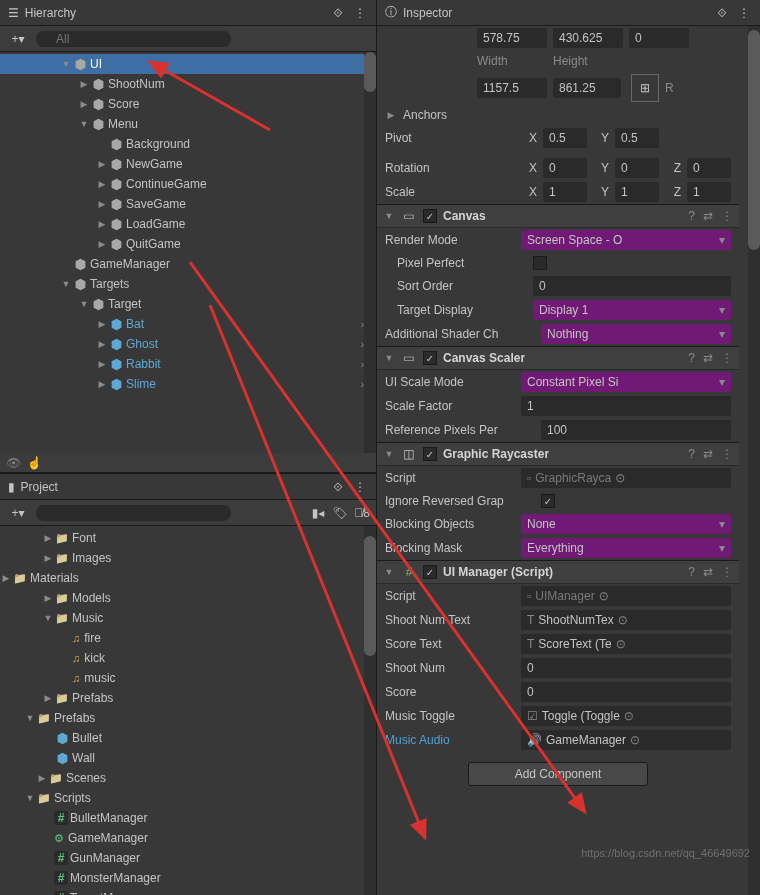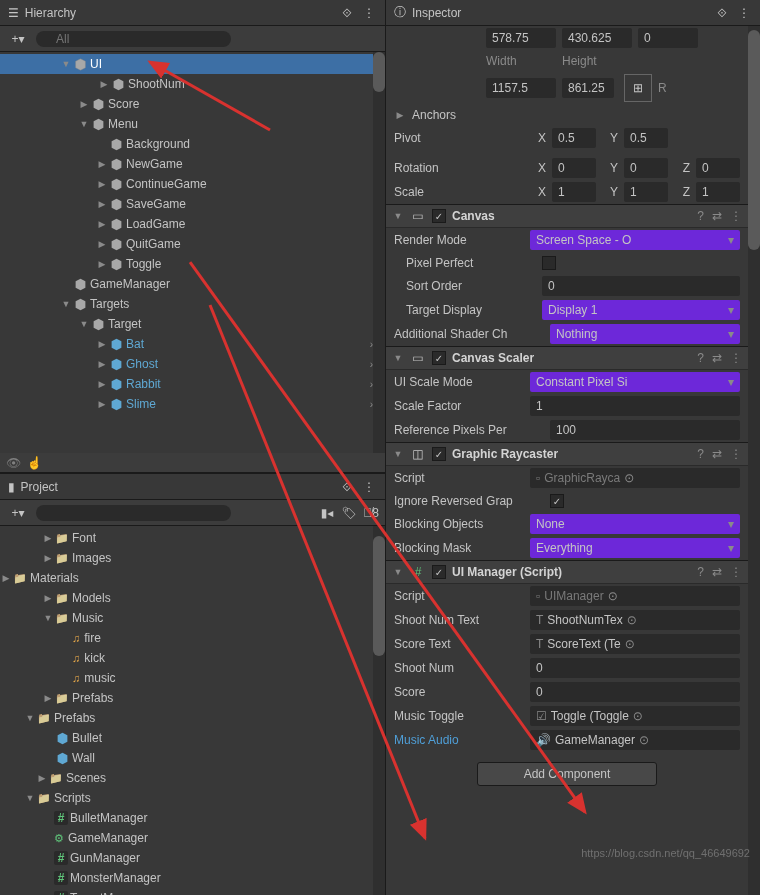--- a/index.html
+++ b/index.html
@@ -33,27 +33,27 @@
 .music-note::before { content: "♫"; color: #e8a94a; font-size: 11px; margin-right: 4px; }
 .script-icon::before { content: "#"; color: #5fc47a; background: #2a2a2a; width: 14px; height: 14px; display: inline-flex; align-items: center; justify-content: center; font-weight: bold; margin-right: 2px; border-radius: 2px; }
 .gear-script::before { content: "⚙"; color: #5fc47a; font-size: 11px; margin-right: 4px; }
 .row-tail { margin-left: auto; margin-right: 12px; color: #8a8a8a; font-size: 10px; }
 
 .hierarchy-body { flex: 1; display: flex; flex-direction: column; min-height: 0; }
 .project-section { flex: 1; display: flex; flex-direction: column; min-height: 0; border-top: 1px solid #1a1a1a; }
 .eye-bar { height: 20px; background: #3c3c3c; display: flex; align-items: center; padding: 0 6px; gap: 6px; color: #808080; border-bottom: 1px solid #1a1a1a; }
 
 
-.insp-body { flex: 1; overflow-y: auto; background: #383838; padding-right: 12px; position: relative; }
+.insp-body { flex: 1; overflow-y: auto; background: #383838; padding-right: 21px; position: relative; }
 .insp-row { display: flex; align-items: center; padding: 2px 8px; gap: 6px; min-height: 22px; }
 .insp-label { color: #c4c4c4; min-width: 130px; }
 .insp-sublabel { color: #c4c4c4; width: 16px; text-align: right; }
 .num-field { background: #2a2a2a; border: none; color: #c4c4c4; height: 20px; padding: 0 6px; width: 60px; border-radius: 2px; }
 .wide-field { flex: 1; background: #2a2a2a; border: none; color: #c4c4c4; height: 20px; padding: 0 6px; border-radius: 2px; }
-.dropdown { flex: 1; background: #6d28d9; border: none; color: #c4c4c4; height: 20px; padding: 0 6px; border-radius: 2px; display: flex; align-items: center; justify-content: space-between; cursor: pointer; }
+.dropdown { flex: 1; background: #701a75; border: none; color: #c4c4c4; height: 20px; padding: 0 6px; border-radius: 2px; display: flex; align-items: center; justify-content: space-between; cursor: pointer; }
 .dropdown::after { content: "▾"; color: #8a8a8a; margin-left: 4px; }
 .obj-field { flex: 1; background: #2a2a2a; border: none; color: #c4c4c4; height: 20px; padding: 0 6px; border-radius: 2px; display: flex; align-items: center; gap: 4px; }
 .obj-field .target::after { content: "⊙"; margin-left: auto; color: #8a8a8a; }
 .checkbox { width: 14px; height: 14px; background: #2a2a2a; border: 1px solid #1a1a1a; cursor: pointer; display: inline-flex; align-items: center; justify-content: center; }
 .checkbox.checked::before { content: "✓"; color: #c4c4c4; font-size: 10px; }
 
 .comp-header { background: #3f3f3f; border-top: 1px solid #1a1a1a; border-bottom: 1px solid #2a2a2a; display: flex; align-items: center; padding: 2px 6px; gap: 6px; height: 24px; }
 .comp-title { font-weight: bold; color: #d4d4d4; flex: 1; }
 .comp-icons { display: flex; gap: 8px; color: #8a8a8a; }
 .comp-icons span { cursor: pointer; }
@@ -91,21 +91,21 @@
       <div class="tree" style="position:relative;">
         <div class="tree-row selected" style="padding-left:60px">
             <span class="arrow open"></span>
             <span class="cube-icon">
               <svg viewBox="0 0 16 16">
                 <path fill="#a8a8a8" d="M8 1l6 3v8l-6 3-6-3V4z" stroke="#888" stroke-width="0.5"></path>
               </svg>
             </span>
             <span>UI</span>
           </div>
-        <div class="tree-row" style="padding-left:98px">
+        <div class="tree-row" style="padding-left:78px">
             <span class="arrow closed"></span>
             <span class="cube-icon">
               <svg viewBox="0 0 16 16">
                 <path fill="#a8a8a8" d="M8 1l6 3v8l-6 3-6-3V4z"></path>
               </svg>
             </span>
             <span>ShootNum</span>
           </div>
         <div class="tree-row" style="padding-left:78px">
             <span class="arrow closed"></span>
@@ -171,29 +171,20 @@
             <span>LoadGame</span>
           </div>
         <div class="tree-row" style="padding-left:96px">
             <span class="arrow closed"></span>
             <span class="cube-icon">
               <svg viewBox="0 0 16 16">
                 <path fill="#a8a8a8" d="M8 1l6 3v8l-6 3-6-3V4z"></path>
               </svg>
             </span>
             <span>QuitGame</span>
-          </div>
-        <div class="tree-row" style="padding-left:96px">
-            <span class="arrow closed"></span>
-            <span class="cube-icon">
-              <svg viewBox="0 0 16 16">
-                <path fill="#a8a8a8" d="M8 1l6 3v8l-6 3-6-3V4z"></path>
-              </svg>
-            </span>
-            <span>Toggle</span>
           </div>
         <div class="tree-row" style="padding-left:60px">
             <span class="arrow" style="width:12px"></span>
             <span class="cube-icon">
               <svg viewBox="0 0 16 16">
                 <path fill="#a8a8a8" d="M8 1l6 3v8l-6 3-6-3V4z"></path>
               </svg>
             </span>
             <span>GameManager</span>
           </div>
@@ -397,21 +388,21 @@
         <input class="num-field" style="width: 70px;" value="578.75">
         <input class="num-field" style="width: 70px;" value="430.625">
         <input class="num-field" style="width: 60px;" value="0">
       </div>
       <div class="insp-row" style="padding-left:100px">
         <span style="width:70px;color:#8a8a8a">Width</span>
         <span style="width:70px;color:#8a8a8a">Height</span>
       </div>
       <div class="insp-row" style="padding-left:100px">
         <input class="num-field" style="width: 70px;" value="1157.5">
-        <input class="num-field" style="width: 52px;" value="861.25">
+        <input class="num-field" style="width: 68px;" value="861.25">
         <span class="anchor-box">⊞</span>
         <span style="color:#8a8a8a">R</span>
       </div>
       <div class="insp-row">
           <span class="arrow closed"></span>
           <span class="insp-label">Anchors</span>
         </div>
       <div class="insp-row">
         <span class="insp-label">Pivot</span>
         <span class="insp-sublabel">X</span>

